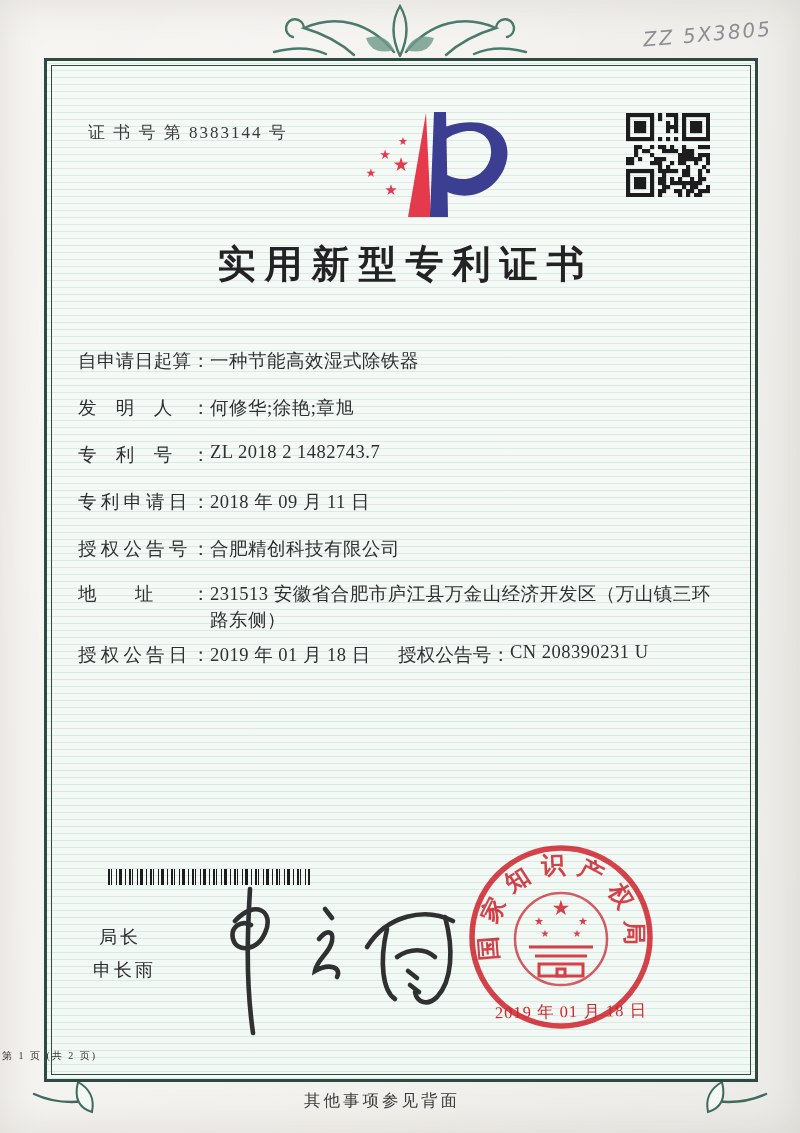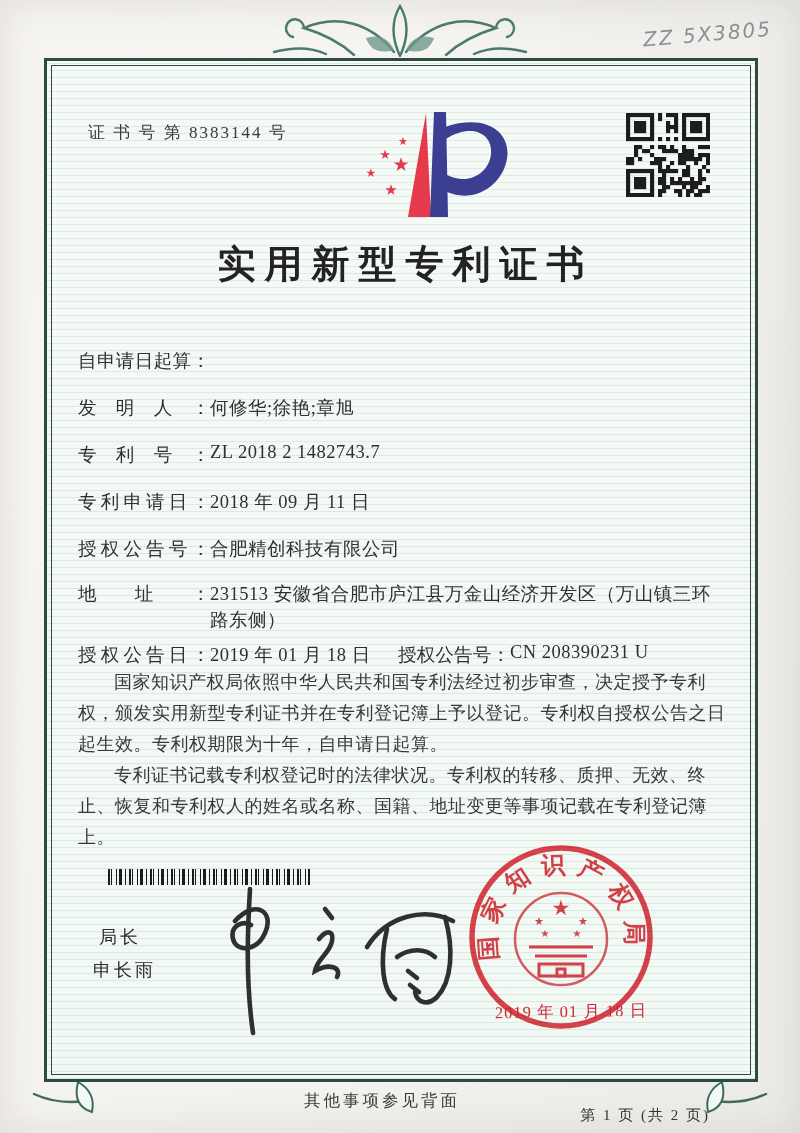--- a/index.html
+++ b/index.html
@@ -95,22 +95,22 @@
 
   
   .seal { position:absolute; left:420px; top:782px; opacity:.93; mix-blend-mode:multiply; }
   .seal-date {
     position:absolute; left:448px; top:940px; z-index:5;
     font-size:16.5px; letter-spacing:1px; color:#cf2630; transform:rotate(-1deg);
   }
 
   
   .page-note {
-    position:absolute; left:0; top:1045px; width:100%; text-align:right;
-    transform:translateX(-45px); font-size:15px; color:#333; letter-spacing:2px;
+    position:absolute; left:0; top:988px; width:100%; text-align:left;
+    transform:translateX(-45px); font-size:10px; color:#333; letter-spacing:2px;
   }
   .back-note {
     position:absolute; left:0; top:1090px; width:100%; text-align:center;
     transform:translateX(-18px); font-size:16.5px; letter-spacing:3px; color:#3a3a3c;
   }
 </style>
 </head>
 <body>
 
 <div class="paper">
@@ -410,20 +410,21 @@
         <rect x="52.00" y="80.00" width="4.15" height="4.15"></rect>
         <rect x="60.00" y="80.00" width="4.15" height="4.15"></rect>
         <rect x="68.00" y="80.00" width="4.15" height="4.15"></rect>
         <rect x="72.00" y="80.00" width="4.15" height="4.15"></rect>
       </svg>
 
     <div class="title">实用新型专利证书</div>
 
     <div class="row r1">
       <span class="flabel">自申请日起算：</span>
+      <span class="fvalue">一种节能高效湿式除铁器</span>
     </div>
     <div class="row r2">
       <span class="flabel">发明人：</span>
       <span class="fvalue">何修华;徐艳;章旭</span>
     </div>
     <div class="row r3">
       <span class="flabel">专利号：</span>
       <span class="fvalue">ZL 2018 2 1482743.7</span>
     </div>
     <div class="row r4">
@@ -440,24 +441,20 @@
     </div>
     <div class="row r7 row-rel">
       <span class="flabel">授权公告日：</span>
       <span class="fvalue">2019 年 01 月 18 日</span>
       <span class="pair2">
         <span class="flabel">授权公告号：</span>
         <span class="fvalue">CN 208390231 U</span>
       </span>
     </div>
 
-    <div class="body-text">
-      <p>国家知识产权局依照中华人民共和国专利法经过初步审查，决定授予专利权，颁发实用新型专利证书并在专利登记簿上予以登记。专利权自授权公告之日起生效。专利权期限为十年，自申请日起算。</p>
-      <p>专利证书记载专利权登记时的法律状况。专利权的转移、质押、无效、终止、恢复和专利权人的姓名或名称、国籍、地址变更等事项记载在专利登记簿上。</p>
-    </div>
 
     <div class="barcode"></div>
 
     <div class="sig-title">局长</div>
     <div class="sig-name">申长雨</div>
     <svg class="sig-script" width="280" height="185" viewBox="0 0 280 185">
       <g stroke="#1b1b1d" fill="none" stroke-width="4.6" stroke-linecap="round" opacity=".9">
         <path d="M38,48 C58,26 78,38 68,60 C60,78 40,80 36,66 C33,53 45,47 54,52"></path>
         <path d="M53,16 C51,50 48,104 56,160"></path>
         <path d="M128,36 l7,9"></path>

